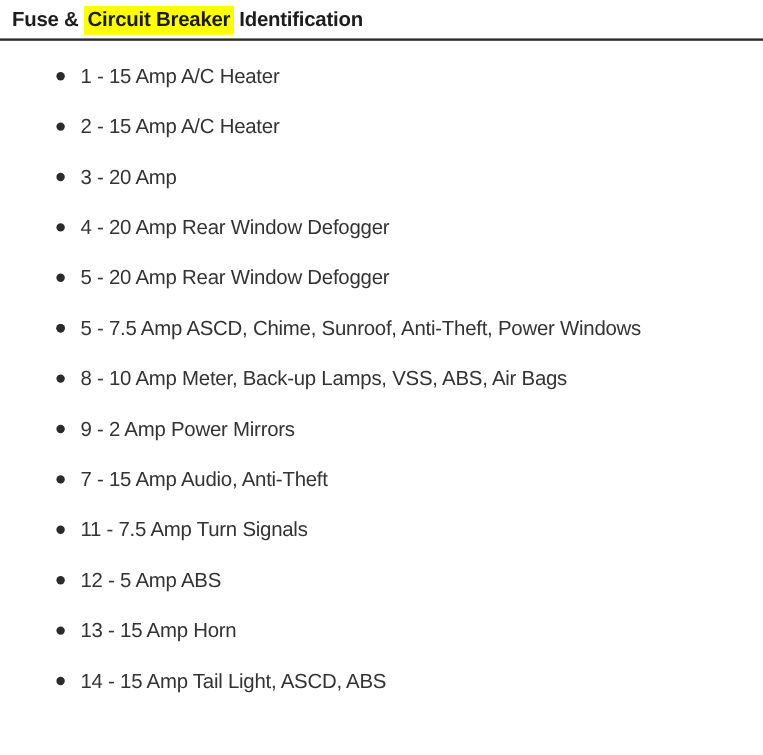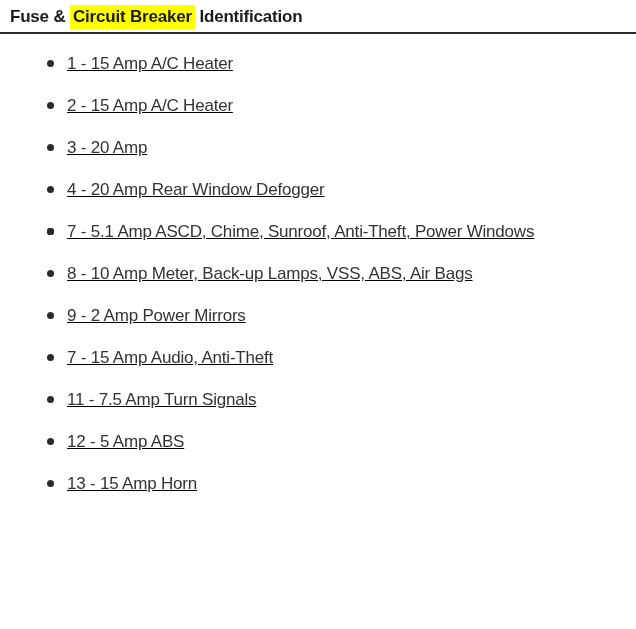--- a/index.html
+++ b/index.html
@@ -32,21 +32,20 @@
   }
   .title-highlight {
     background: #ffff00;
     color: #1c1c1c;
     padding: 2px 3px 3px 3px;
   }
   .fuse-list {
     list-style: none;
     margin: 21px 0 0 0;
     padding: 0 0 0 47px;
-    text-decoration: underline;
   }
   .fuse-list li {
     position: relative;
     padding-left: 20px;
     margin-bottom: 25px;
     font-size: 17px;
     line-height: 17px;
     color: #333333;
     letter-spacing: -0.2px;
     white-space: nowrap;
@@ -68,24 +67,25 @@
 
   <div class="header">
     <h1 class="page-title"><span>Fuse &amp; </span><mark class="title-highlight">Circuit Breaker</mark><span> Identification</span></h1>
   </div>
 
   <ul class="fuse-list">
     <li><span class="bullet"></span><span>1 - 15 Amp A/C Heater</span></li>
     <li><span class="bullet"></span><span>2 - 15 Amp A/C Heater</span></li>
     <li><span class="bullet"></span><span>3 - 20 Amp</span></li>
     <li><span class="bullet"></span><span>4 - 20 Amp Rear Window Defogger</span></li>
+    <li><span class="bullet"></span><span>5 - 20 Amp Rear Window Defogger</span></li>
     <li><span class="bullet"></span></li>
-    <li><span class="bullet"></span></li>
-    <li><span class="bullet"></span><span>7 - 5.1 Amp ASCD, Chime, Sunroof, Anti-Theft, Power Windows</span></li>
+    <li><span class="bullet"></span><span>5 - 7.5 Amp ASCD, Chime, Sunroof, Anti-Theft, Power Windows</span></li>
     <li><span class="bullet"></span><span>8 - 10 Amp Meter, Back-up Lamps, VSS, ABS, Air Bags</span></li>
     <li><span class="bullet"></span><span>9 - 2 Amp Power Mirrors</span></li>
     <li><span class="bullet"></span><span>7 - 15 Amp Audio, Anti-Theft</span></li>
     <li><span class="bullet"></span><span>11 - 7.5 Amp Turn Signals</span></li>
     <li><span class="bullet"></span><span>12 - 5 Amp ABS</span></li>
     <li><span class="bullet"></span><span>13 - 15 Amp Horn</span></li>
+    <li><span class="bullet"></span><span>14 - 15 Amp Tail Light, ASCD, ABS</span></li>
   </ul>
 
 </div>
 
 </body></html>

